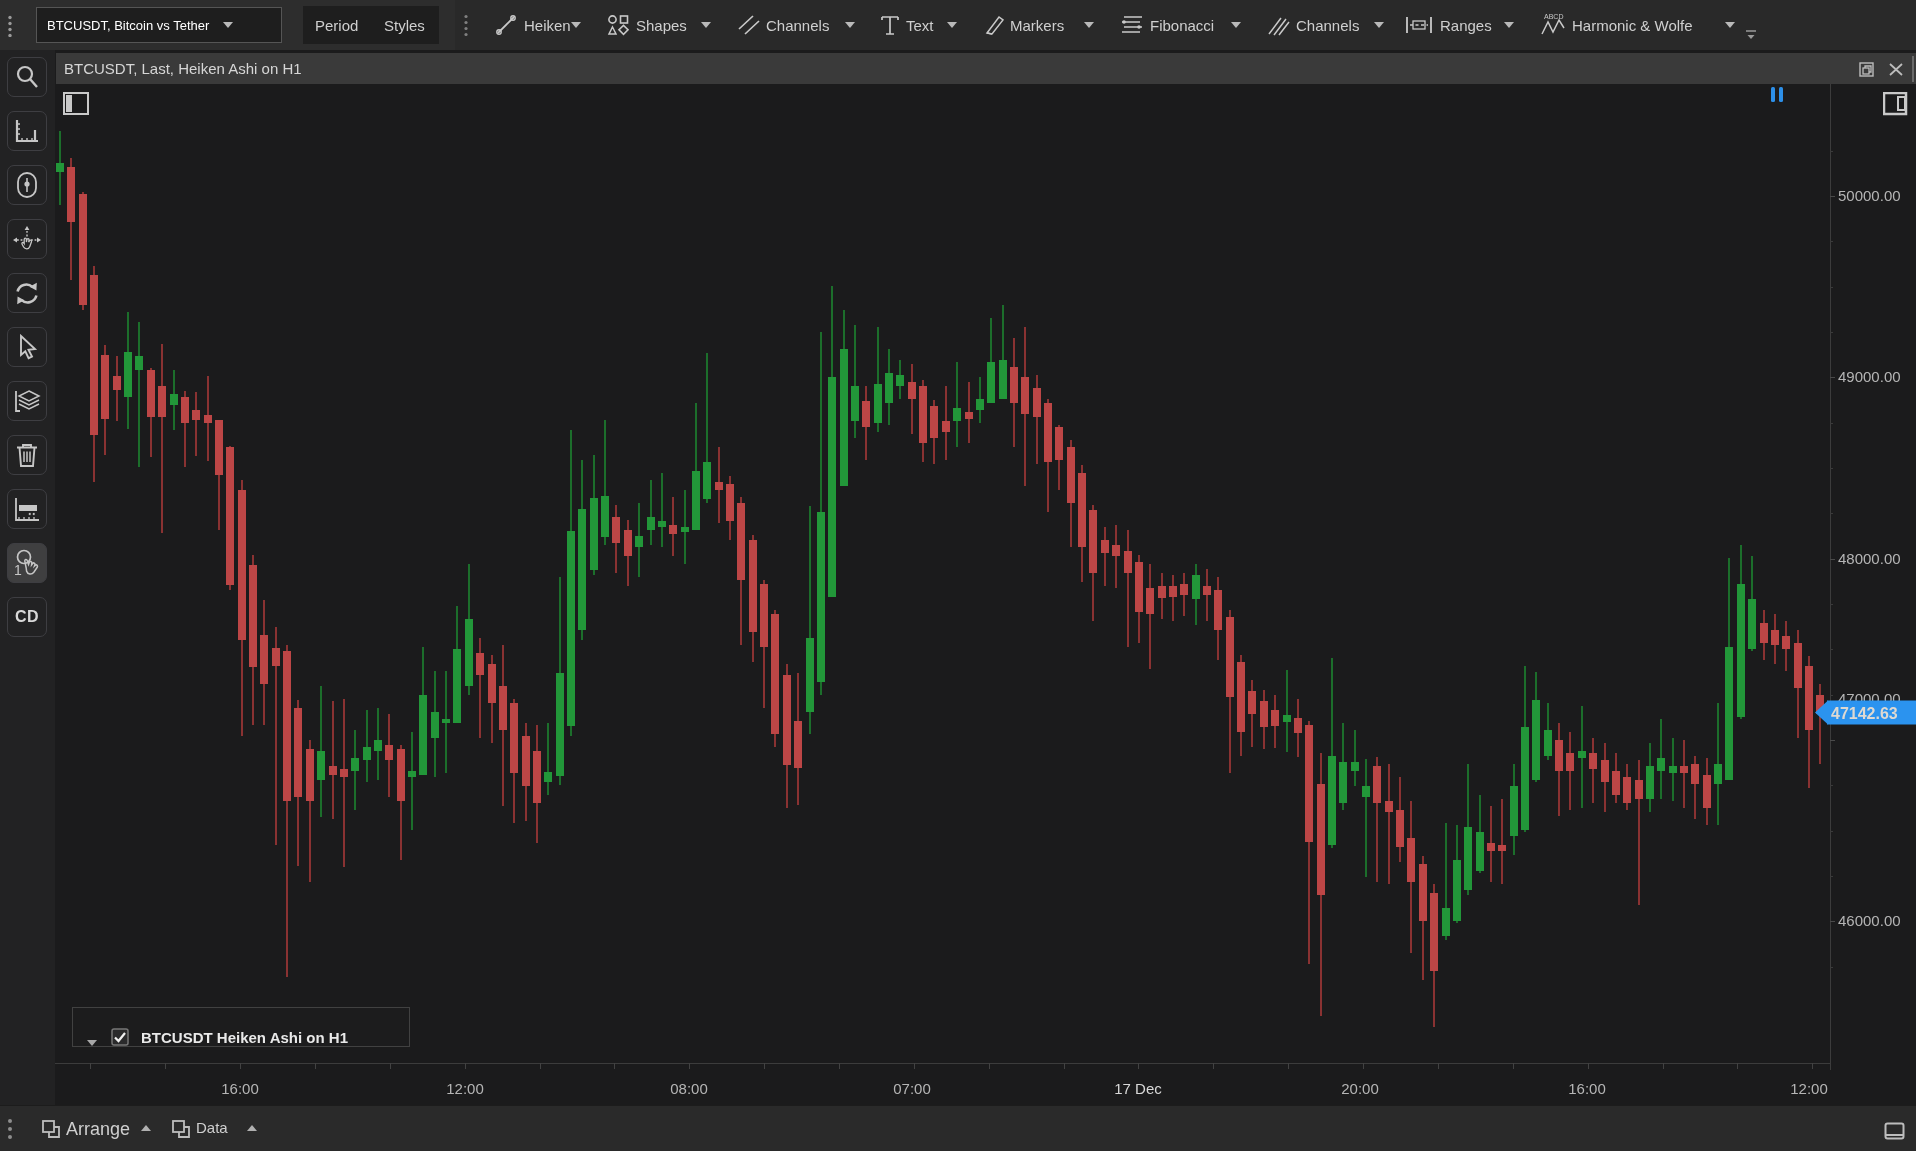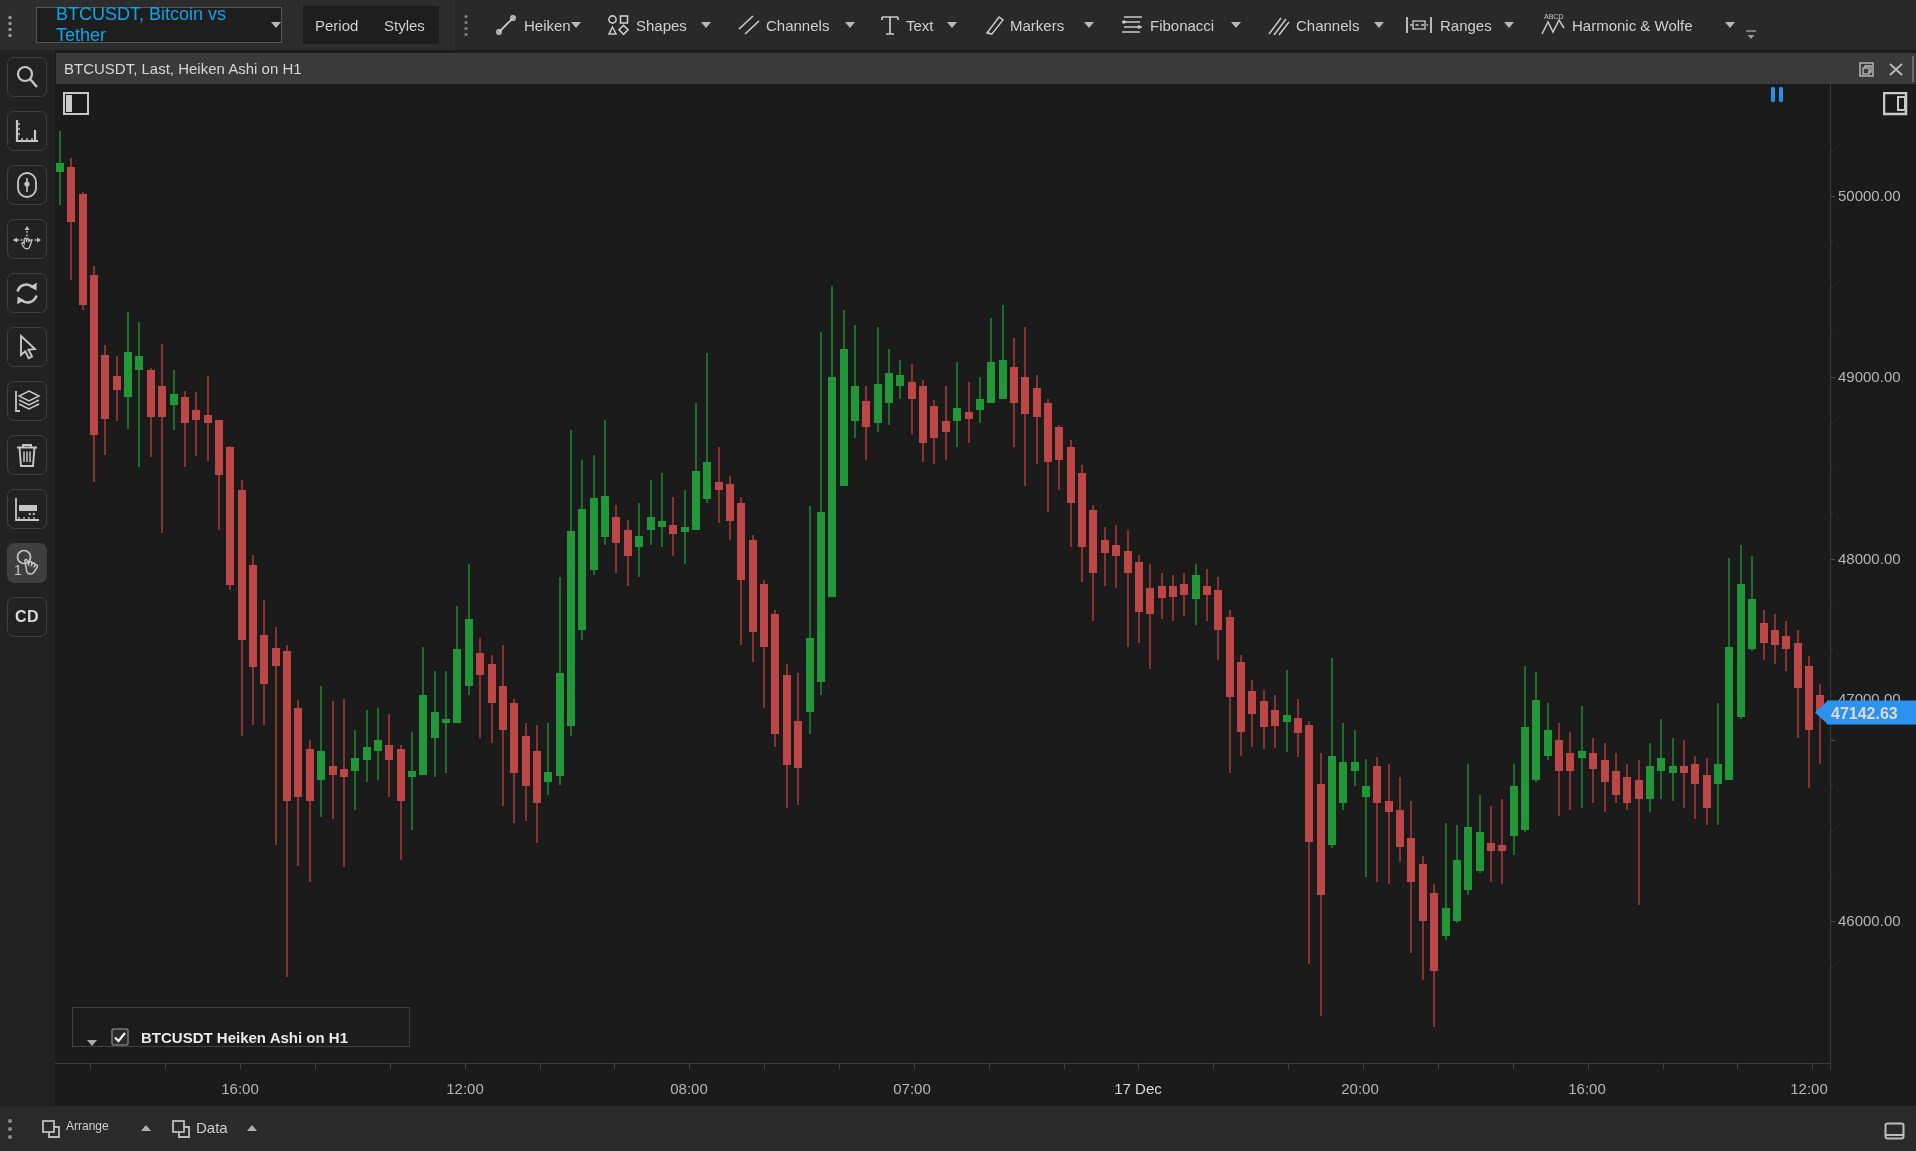--- a/index.html
+++ b/index.html
@@ -448,21 +448,21 @@
     <div class="abs" style="left:455px;top:0;width:1461px;height:50px;background:#292929"></div>
     <svg class="abs" style="left:7px;top:15px" width="8" height="22">
       <g fill="#9a9a9a">
         <circle cx="3" cy="2.5" r="1.7"></circle>
         <circle cx="3" cy="8.5" r="1.7"></circle>
         <circle cx="3" cy="14.5" r="1.7"></circle>
         <circle cx="3" cy="20.5" r="1.7"></circle>
       </g>
     </svg>
     <div class="abs" style="left:36px;top:7px;width:246px;height:36px;background:#1e1e1e;border:1px solid #555;display:flex;align-items:center">
-      <span style="color:#0ea5e9;font-size:18px;margin-left:19px">BTCUSDT, Bitcoin vs Tether</span>
+      <span style="color:#ffffff;font-size:13px;margin-left:10px">BTCUSDT, Bitcoin vs Tether</span>
       <span class="caret" style="margin-left:14px"></span>
     </div>
     <div class="abs" style="left:303px;top:6px;width:136px;height:38px;background:#1e1e1e"></div>
     <div class="tb-item" style="left:315px">Period</div>
     <div class="tb-item" style="left:384px">Styles</div>
     <svg class="abs" style="left:463px;top:14px" width="6" height="24">
       <g fill="#808080">
         <circle cx="3" cy="2.5" r="1.6"></circle>
         <circle cx="3" cy="8.5" r="1.6"></circle>
         <circle cx="3" cy="14.5" r="1.6"></circle>
@@ -614,21 +614,21 @@
       <g fill="#8d8d8d">
         <circle cx="4" cy="4" r="2"></circle>
         <circle cx="4" cy="12" r="2"></circle>
         <circle cx="4" cy="20" r="2"></circle>
       </g>
     </svg>
     <svg class="abs" style="left:42px;top:14px" width="19" height="19">
       <rect x="1" y="1" width="11" height="11" fill="none" stroke="#bdbdbd" stroke-width="1.8"></rect>
       <path d="M7 12 V17 H17 V7 H12" fill="none" stroke="#bdbdbd" stroke-width="1.8"></path>
     </svg>
-    <div class="abs" style="left:66px;top:13px;font-size:12px">Arrange</div>
+    <div class="abs" style="left:66px;top:13px;font-size:18px">Arrange</div>
     <span class="abs" style="left:141px;top:19px;display:inline-block;width:0;height:0;border-left:5px solid transparent;border-right:5px solid transparent;border-bottom:6px solid #b0b0b0"></span>
     <svg class="abs" style="left:172px;top:14px" width="19" height="19">
       <rect x="1" y="1" width="11" height="11" fill="none" stroke="#bdbdbd" stroke-width="1.8"></rect>
       <path d="M7 12 V17 H17 V7 H12" fill="none" stroke="#bdbdbd" stroke-width="1.8"></path>
     </svg>
     <div class="abs" style="left:196px;top:13px;font-size:15px">Data</div>
     <span class="abs" style="left:247px;top:19px;display:inline-block;width:0;height:0;border-left:5px solid transparent;border-right:5px solid transparent;border-bottom:6px solid #b0b0b0"></span>
     <svg class="abs" style="left:1884px;top:16px" width="21" height="21">
       <rect x="1.5" y="1.5" width="18" height="15" rx="2" fill="none" stroke="#bdbdbd" stroke-width="2"></rect>
       <path d="M1.5 13 H19.5" stroke="#bdbdbd" stroke-width="2"></path>

